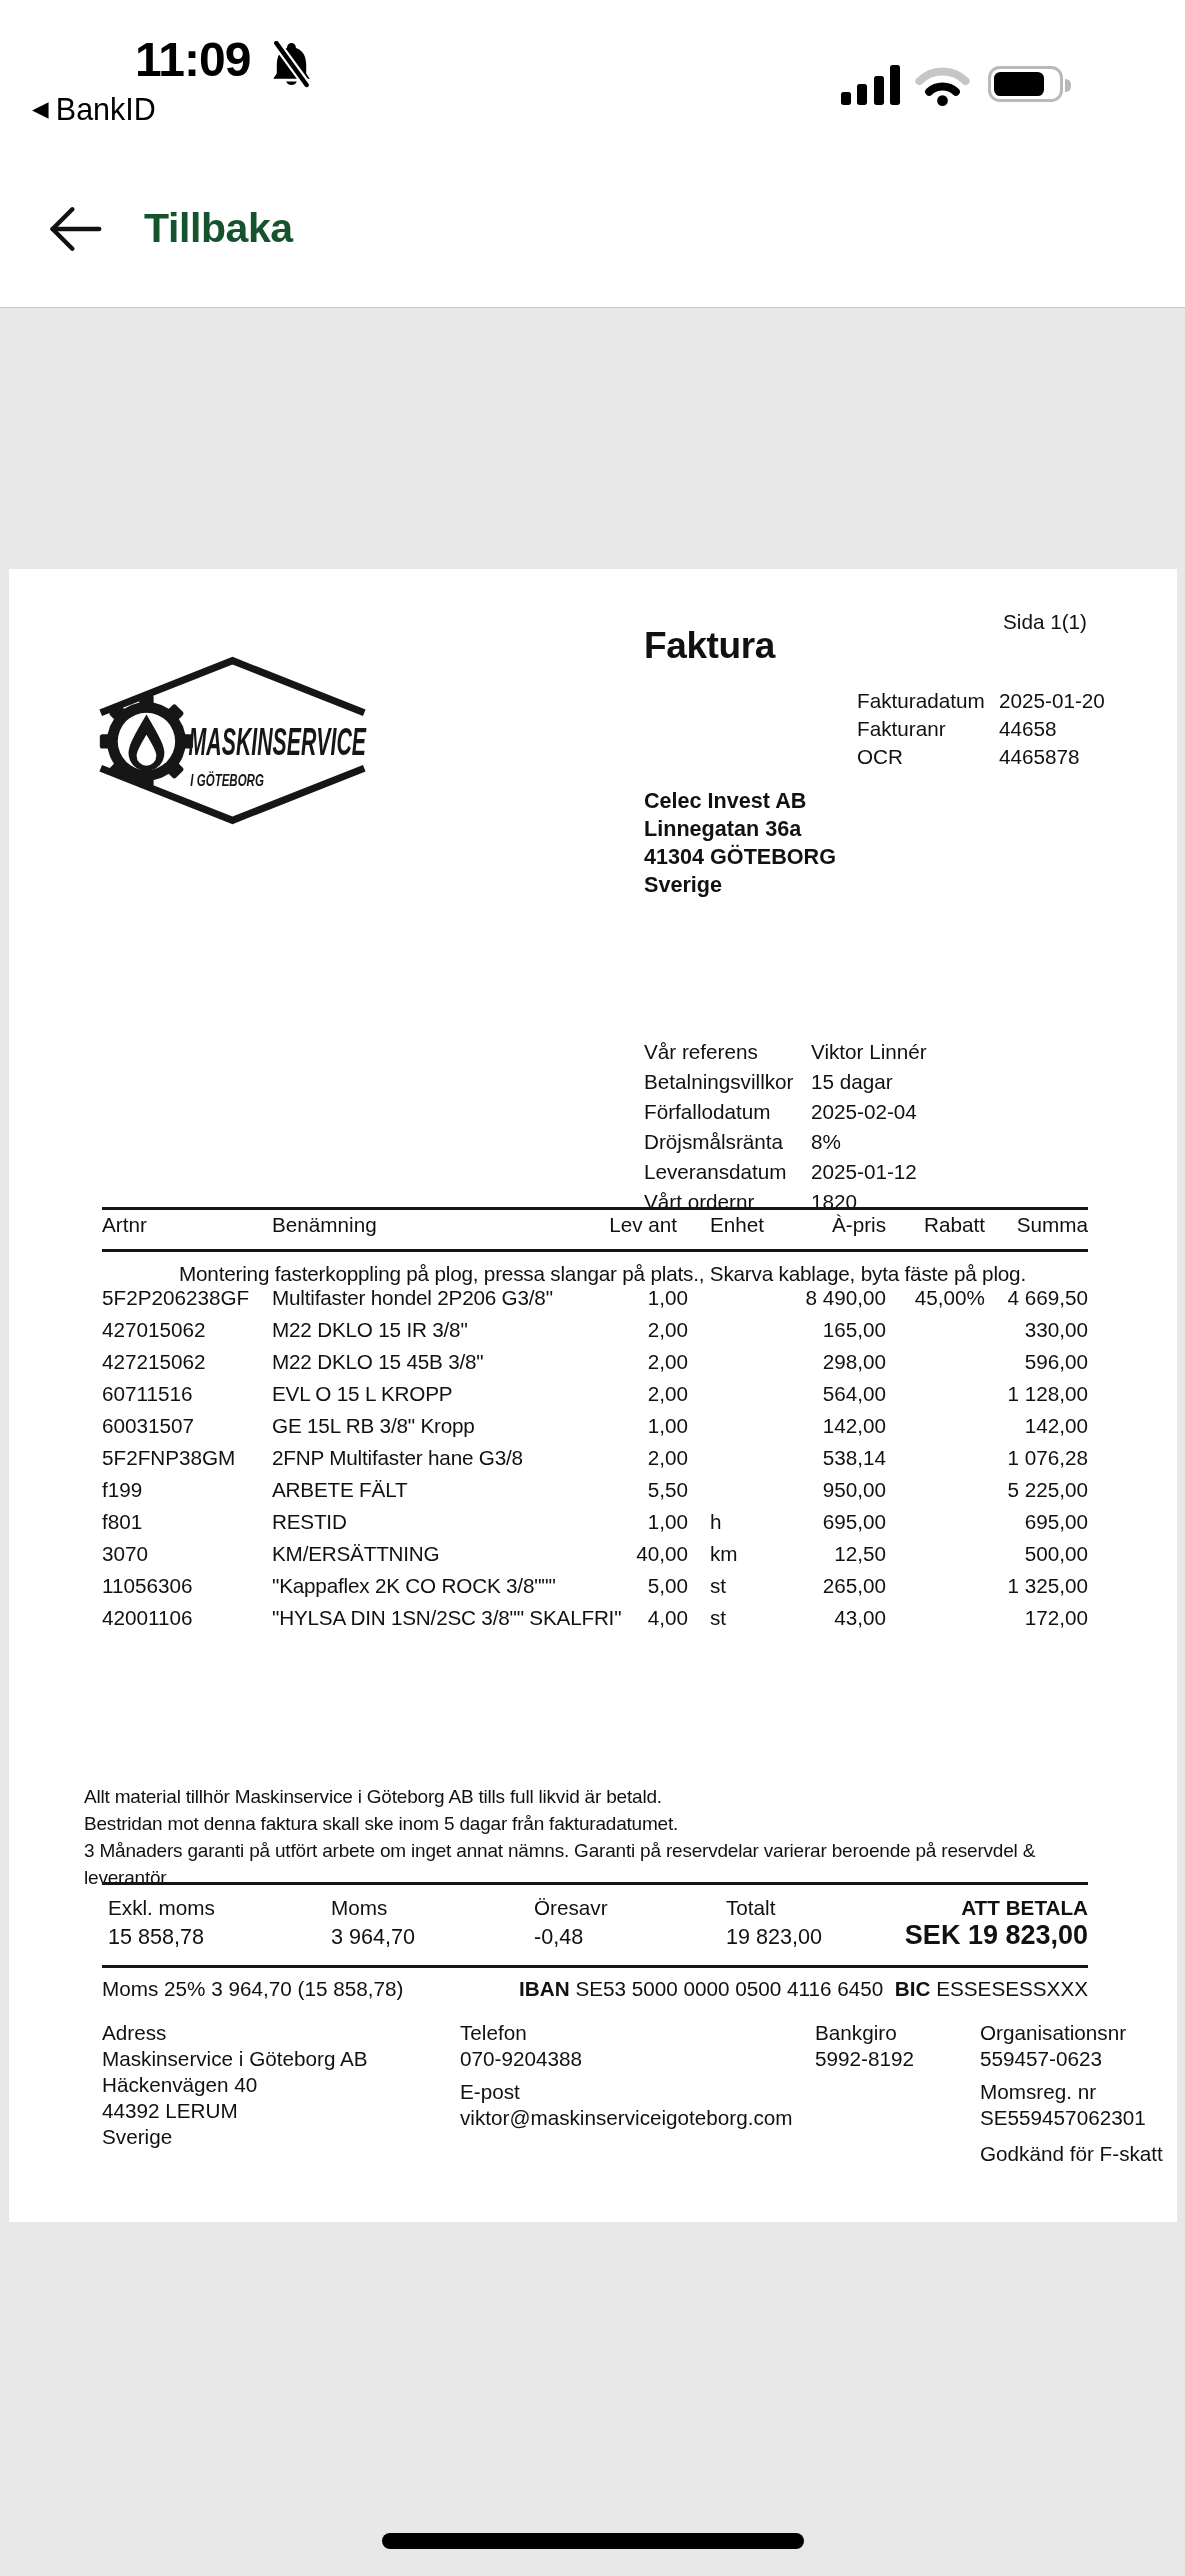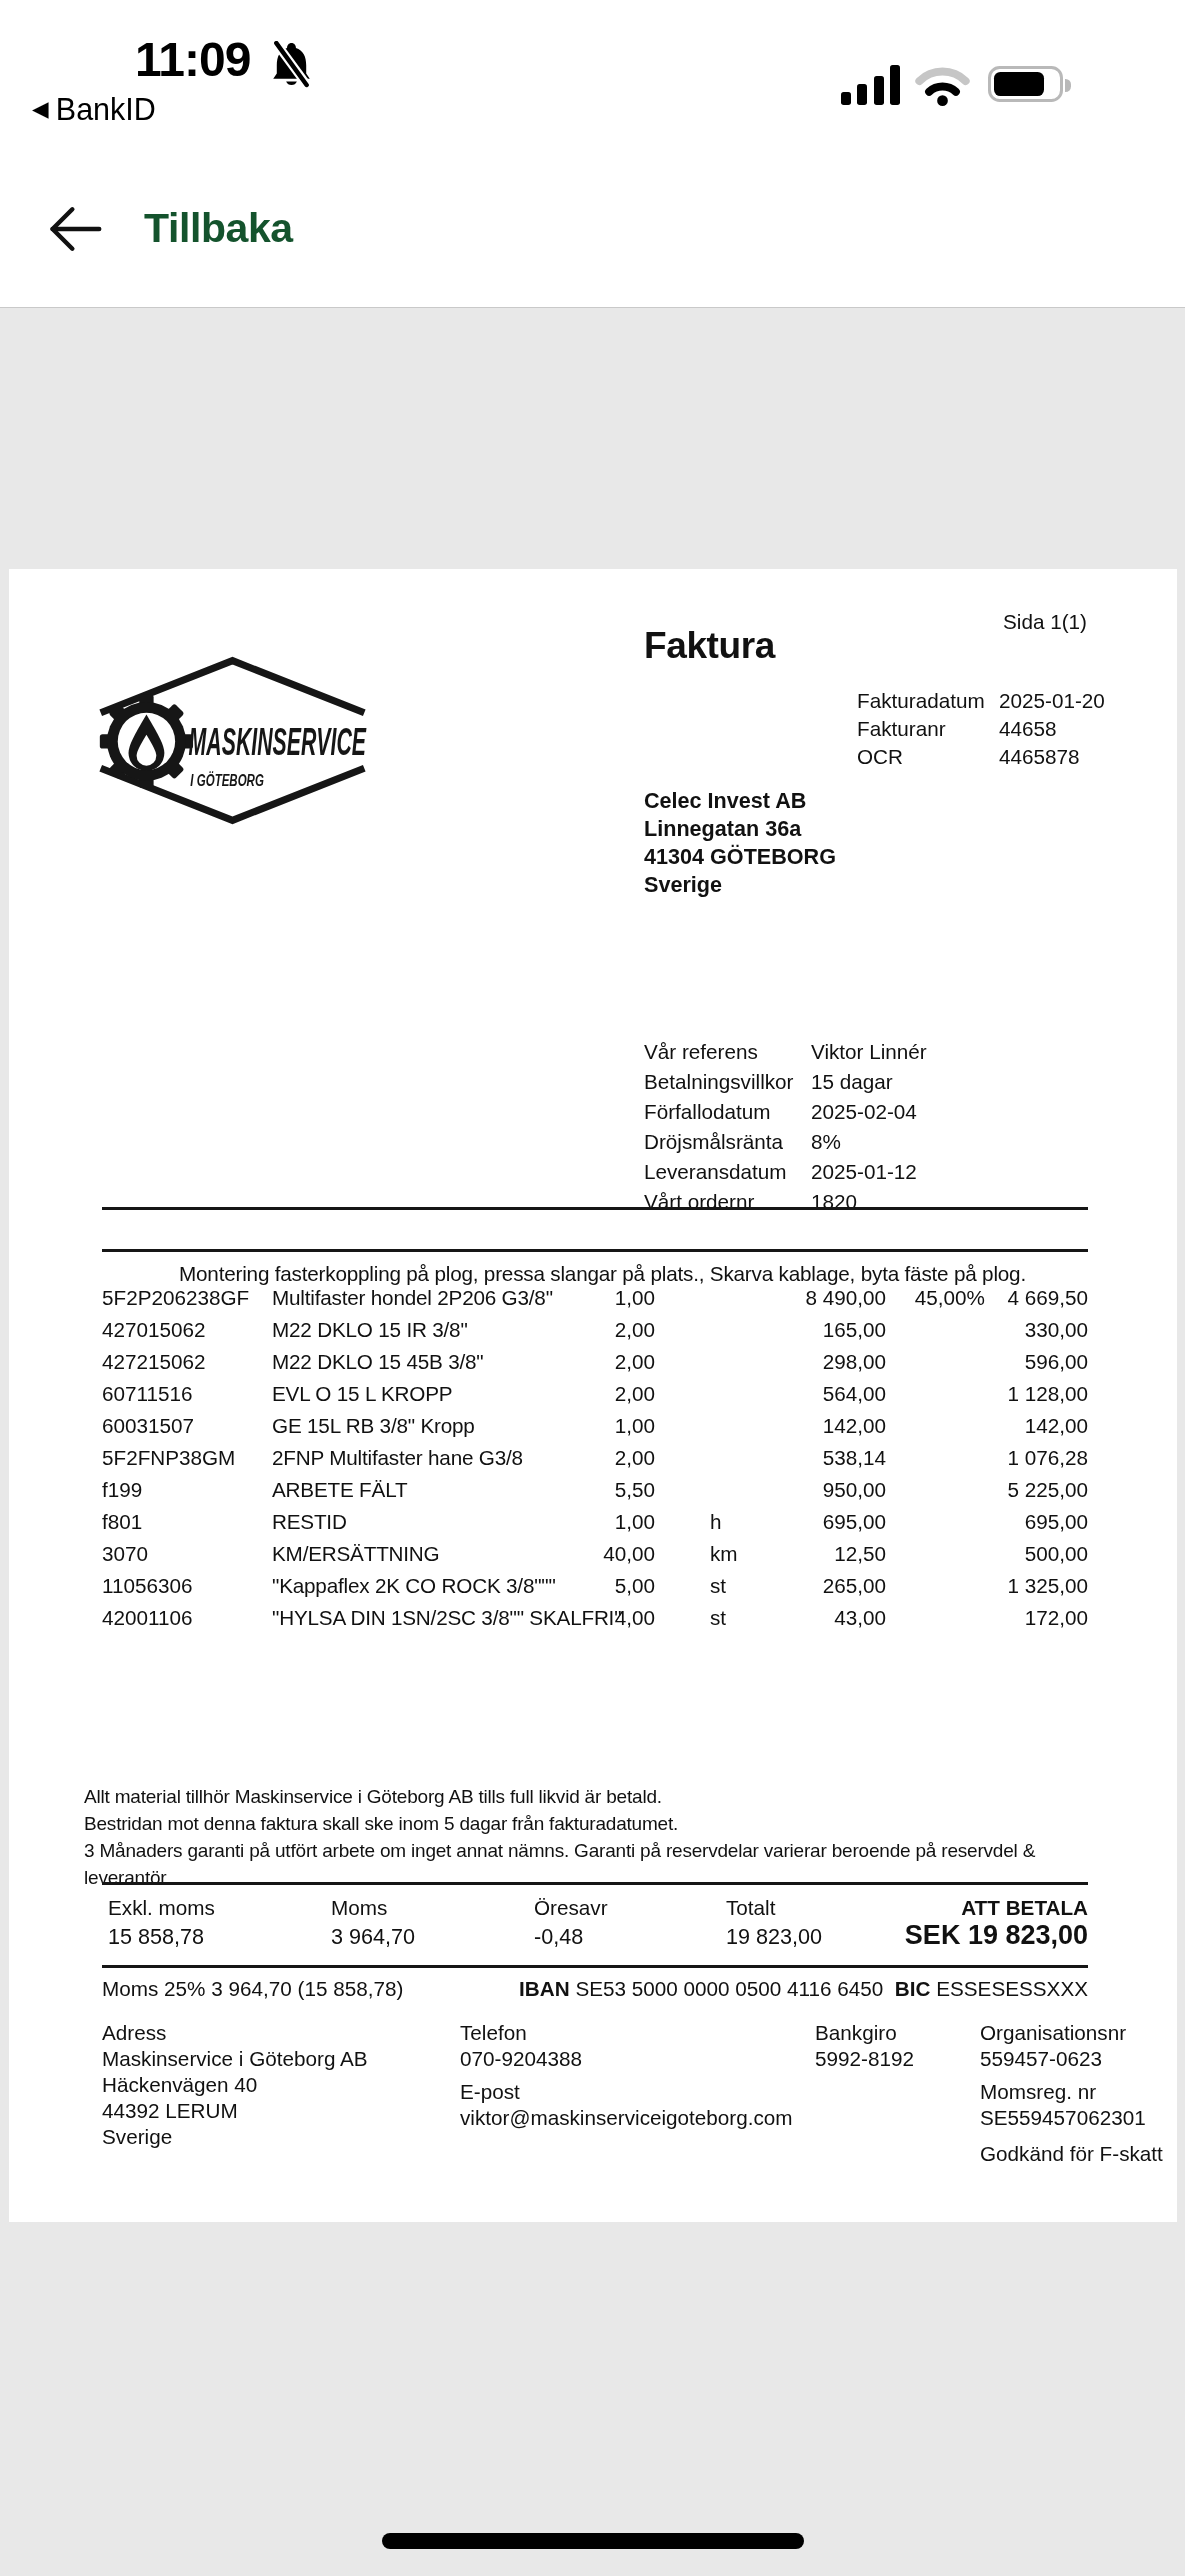--- a/index.html
+++ b/index.html
@@ -50,21 +50,21 @@
 
   
   .t-rule{position:absolute;left:93px;width:986px;height:2.7px;background:#161616;}
   .thead{position:absolute;left:93px;top:644px;width:986px;height:30.5px;font-size:20.7px;}
   .trows{position:absolute;left:93px;top:717px;width:986px;}
   .tdesc{position:absolute;left:170px;top:693px;font-size:20.7px;letter-spacing:-0.2px;}
   .trow{position:relative;height:32px;}
   .cell{position:absolute;top:0;font-size:20.7px;white-space:nowrap;}
   .c-art{left:0;}
   .c-name{left:170px;letter-spacing:-0.2px;}
-  .c-qty{right:433px;text-align:center;}
+  .c-qty{right:400px;text-align:center;}
   .c-unit{left:608px;}
   .c-price{right:202px;text-align:right;}
   .c-disc{right:103px;text-align:right;}
   .c-sum{right:0;text-align:right;}
   .h-qty{right:411px;}  .h-price{right:202px;}  .h-disc{right:103px;}  .h-sum{right:0;}
   .h-art{left:0;} .h-name{left:170px;} .h-unit{left:608px;}
   .thead span{position:absolute;top:0;}
 
   
   .terms{position:absolute;left:75px;top:1214px;font-size:19px;line-height:27px;letter-spacing:-0.2px;}
@@ -182,20 +182,29 @@
     <div class="refs-right">
       <div><span class="lbl">Vår referens</span><span>Viktor Linnér</span></div>
       <div><span class="lbl">Betalningsvillkor</span><span>15 dagar</span></div>
       <div><span class="lbl">Förfallodatum</span><span>2025-02-04</span></div>
       <div><span class="lbl">Dröjsmålsränta</span><span>8%</span></div>
       <div><span class="lbl">Leveransdatum</span><span>2025-01-12</span></div>
       <div><span class="lbl">Vårt ordernr</span><span>1820</span></div>
     </div>
 
     <div class="t-rule" style="top:638px"></div>
+    <div class="thead">
+      <span class="h-art">Artnr</span>
+      <span class="h-name">Benämning</span>
+      <span class="h-qty">Lev ant</span>
+      <span class="h-unit">Enhet</span>
+      <span class="h-price">À-pris</span>
+      <span class="h-disc">Rabatt</span>
+      <span class="h-sum">Summa</span>
+    </div>
     <div class="t-rule" style="top:680px"></div>
     <div class="tdesc">Montering fasterkoppling på plog, pressa slangar på plats., Skarva kablage, byta fäste på plog.</div>
     <div class="trows">
         <div class="trow">
           <div class="cell c-art">5F2P206238GF</div>
           <div class="cell c-name">Multifaster hondel 2P206 G3/8"</div>
           <div class="cell c-qty">1,00</div>
           <div class="cell c-unit"></div>
           <div class="cell c-price">8 490,00</div>
           <div class="cell c-disc">45,00%</div>

